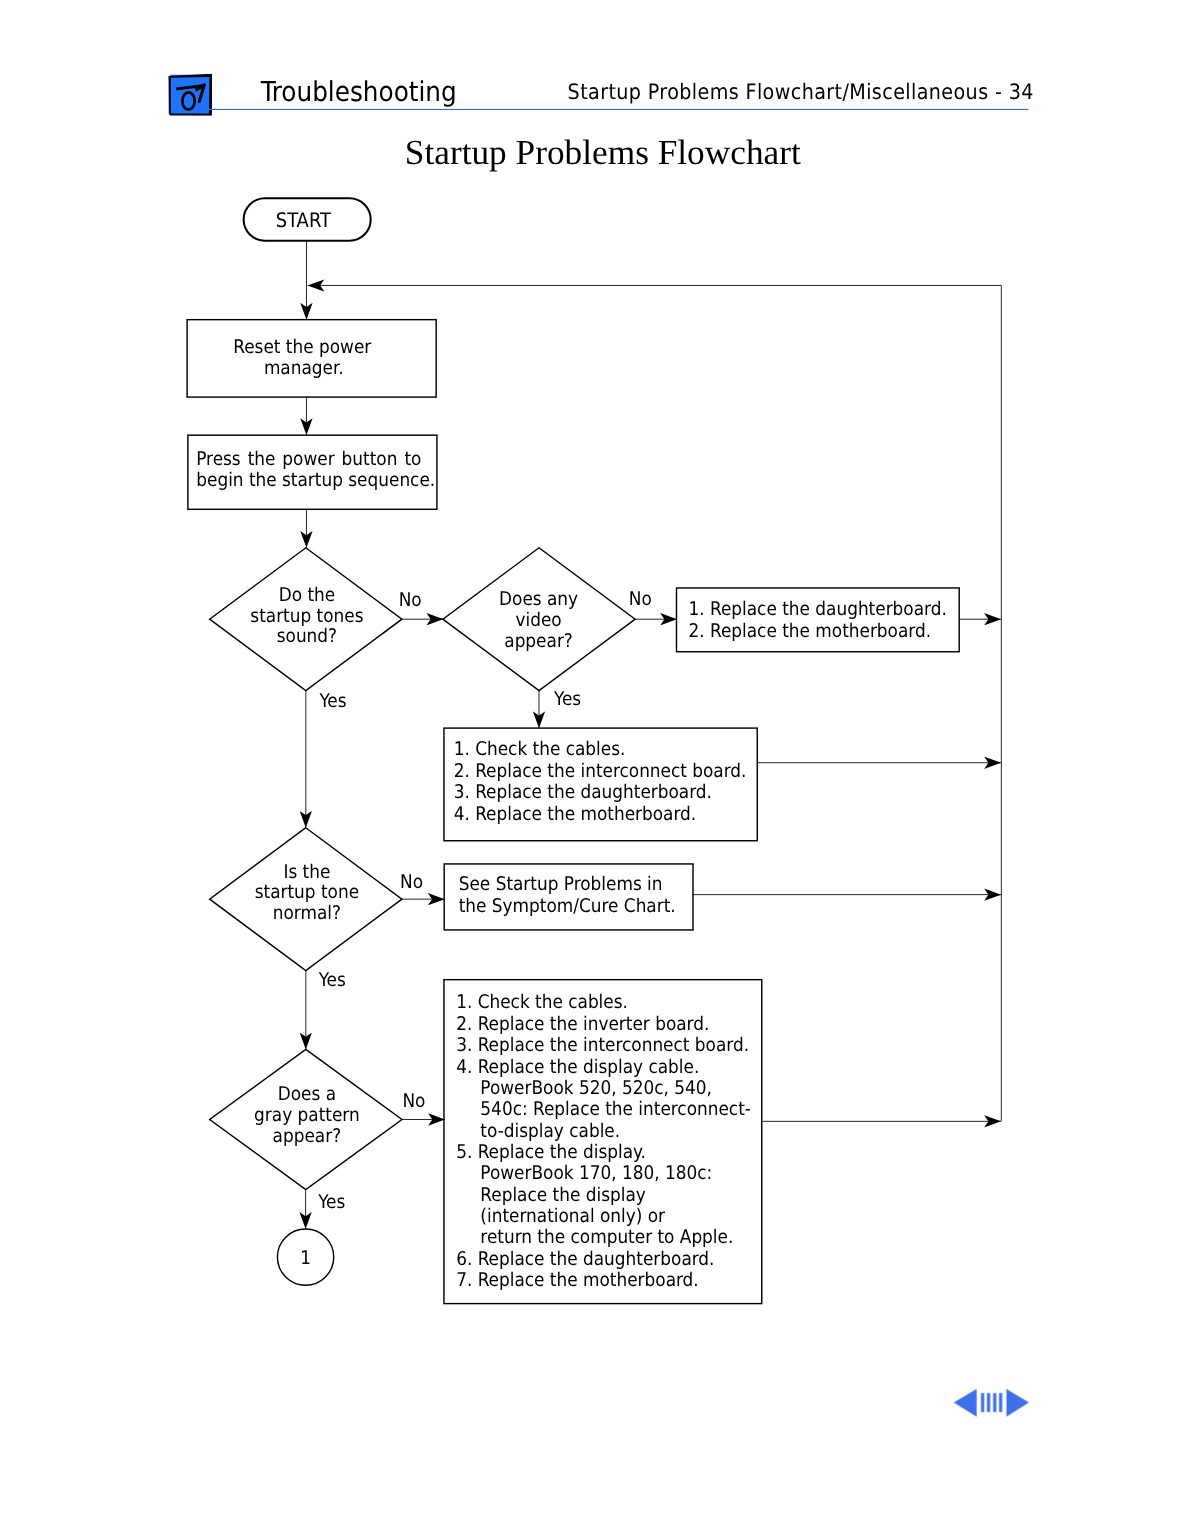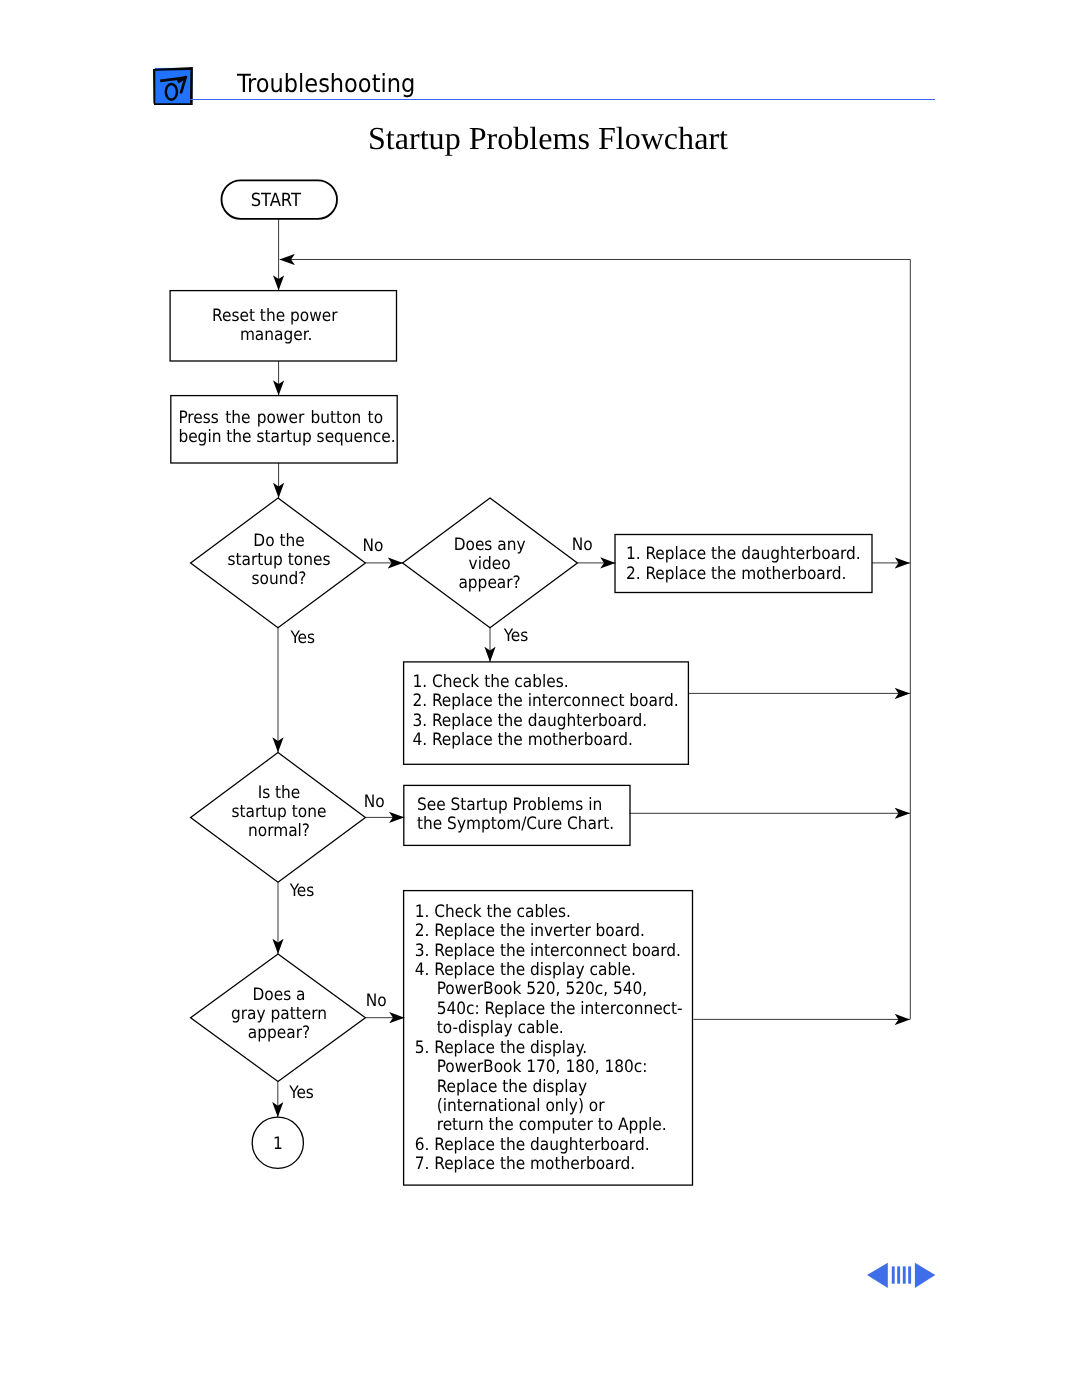--- a/index.html
+++ b/index.html
@@ -26,20 +26,21 @@
   <rect x="1.8" y="0.9" width="37.6" height="37.2" fill="#1f73ff"></rect>
   <path d="M0.0 2.1 L39.9 0 L39.6 38.4 L1.0 38.3 L1.0 36.2 L37.0 36.2 L37.4 3.1 L2.3 3.7 L2.3 36.6 L0.4 36.6 Z" fill="#060606"></path>
   <g>
     <ellipse cx="18.4" cy="24.8" rx="5.6" ry="7.9" fill="none" stroke="#060606" stroke-width="2.5"></ellipse>
     <path d="M7.1 12.6 L32.5 9.3 L33.0 11.9 L7.3 15.2 Z" fill="#060606"></path>
     <path d="M31.3 9.7 L34.4 9.2 L29.2 26.6 L26.5 26.2 Z" fill="#060606"></path>
     <path d="M23.8 13.0 L32.9 8.5 L34.3 10.8 L25.4 16.4 Z" fill="#060606"></path>
   </g>
 </svg>
   <div class="hdr-left">Troubleshooting</div>
+  <div class="hdr-right">Startup Problems Flowchart/Miscellaneous -  34</div>
   <div class="hdr-rule"></div>
 
   <div class="title">Startup Problems Flowchart</div>
 
   <svg class="flow" viewBox="0 0 1080 1397">
 <defs>
   <marker id="ah" viewBox="0 0 15.4 11.2" refX="15.3" refY="5.6" markerWidth="15.4" markerHeight="11.2" orient="auto" markerUnits="userSpaceOnUse">
     <path d="M15.3 5.6 L0 0 L3.8 5.6 L0 11.2 Z" fill="#000"></path>
   </marker>
 </defs>

